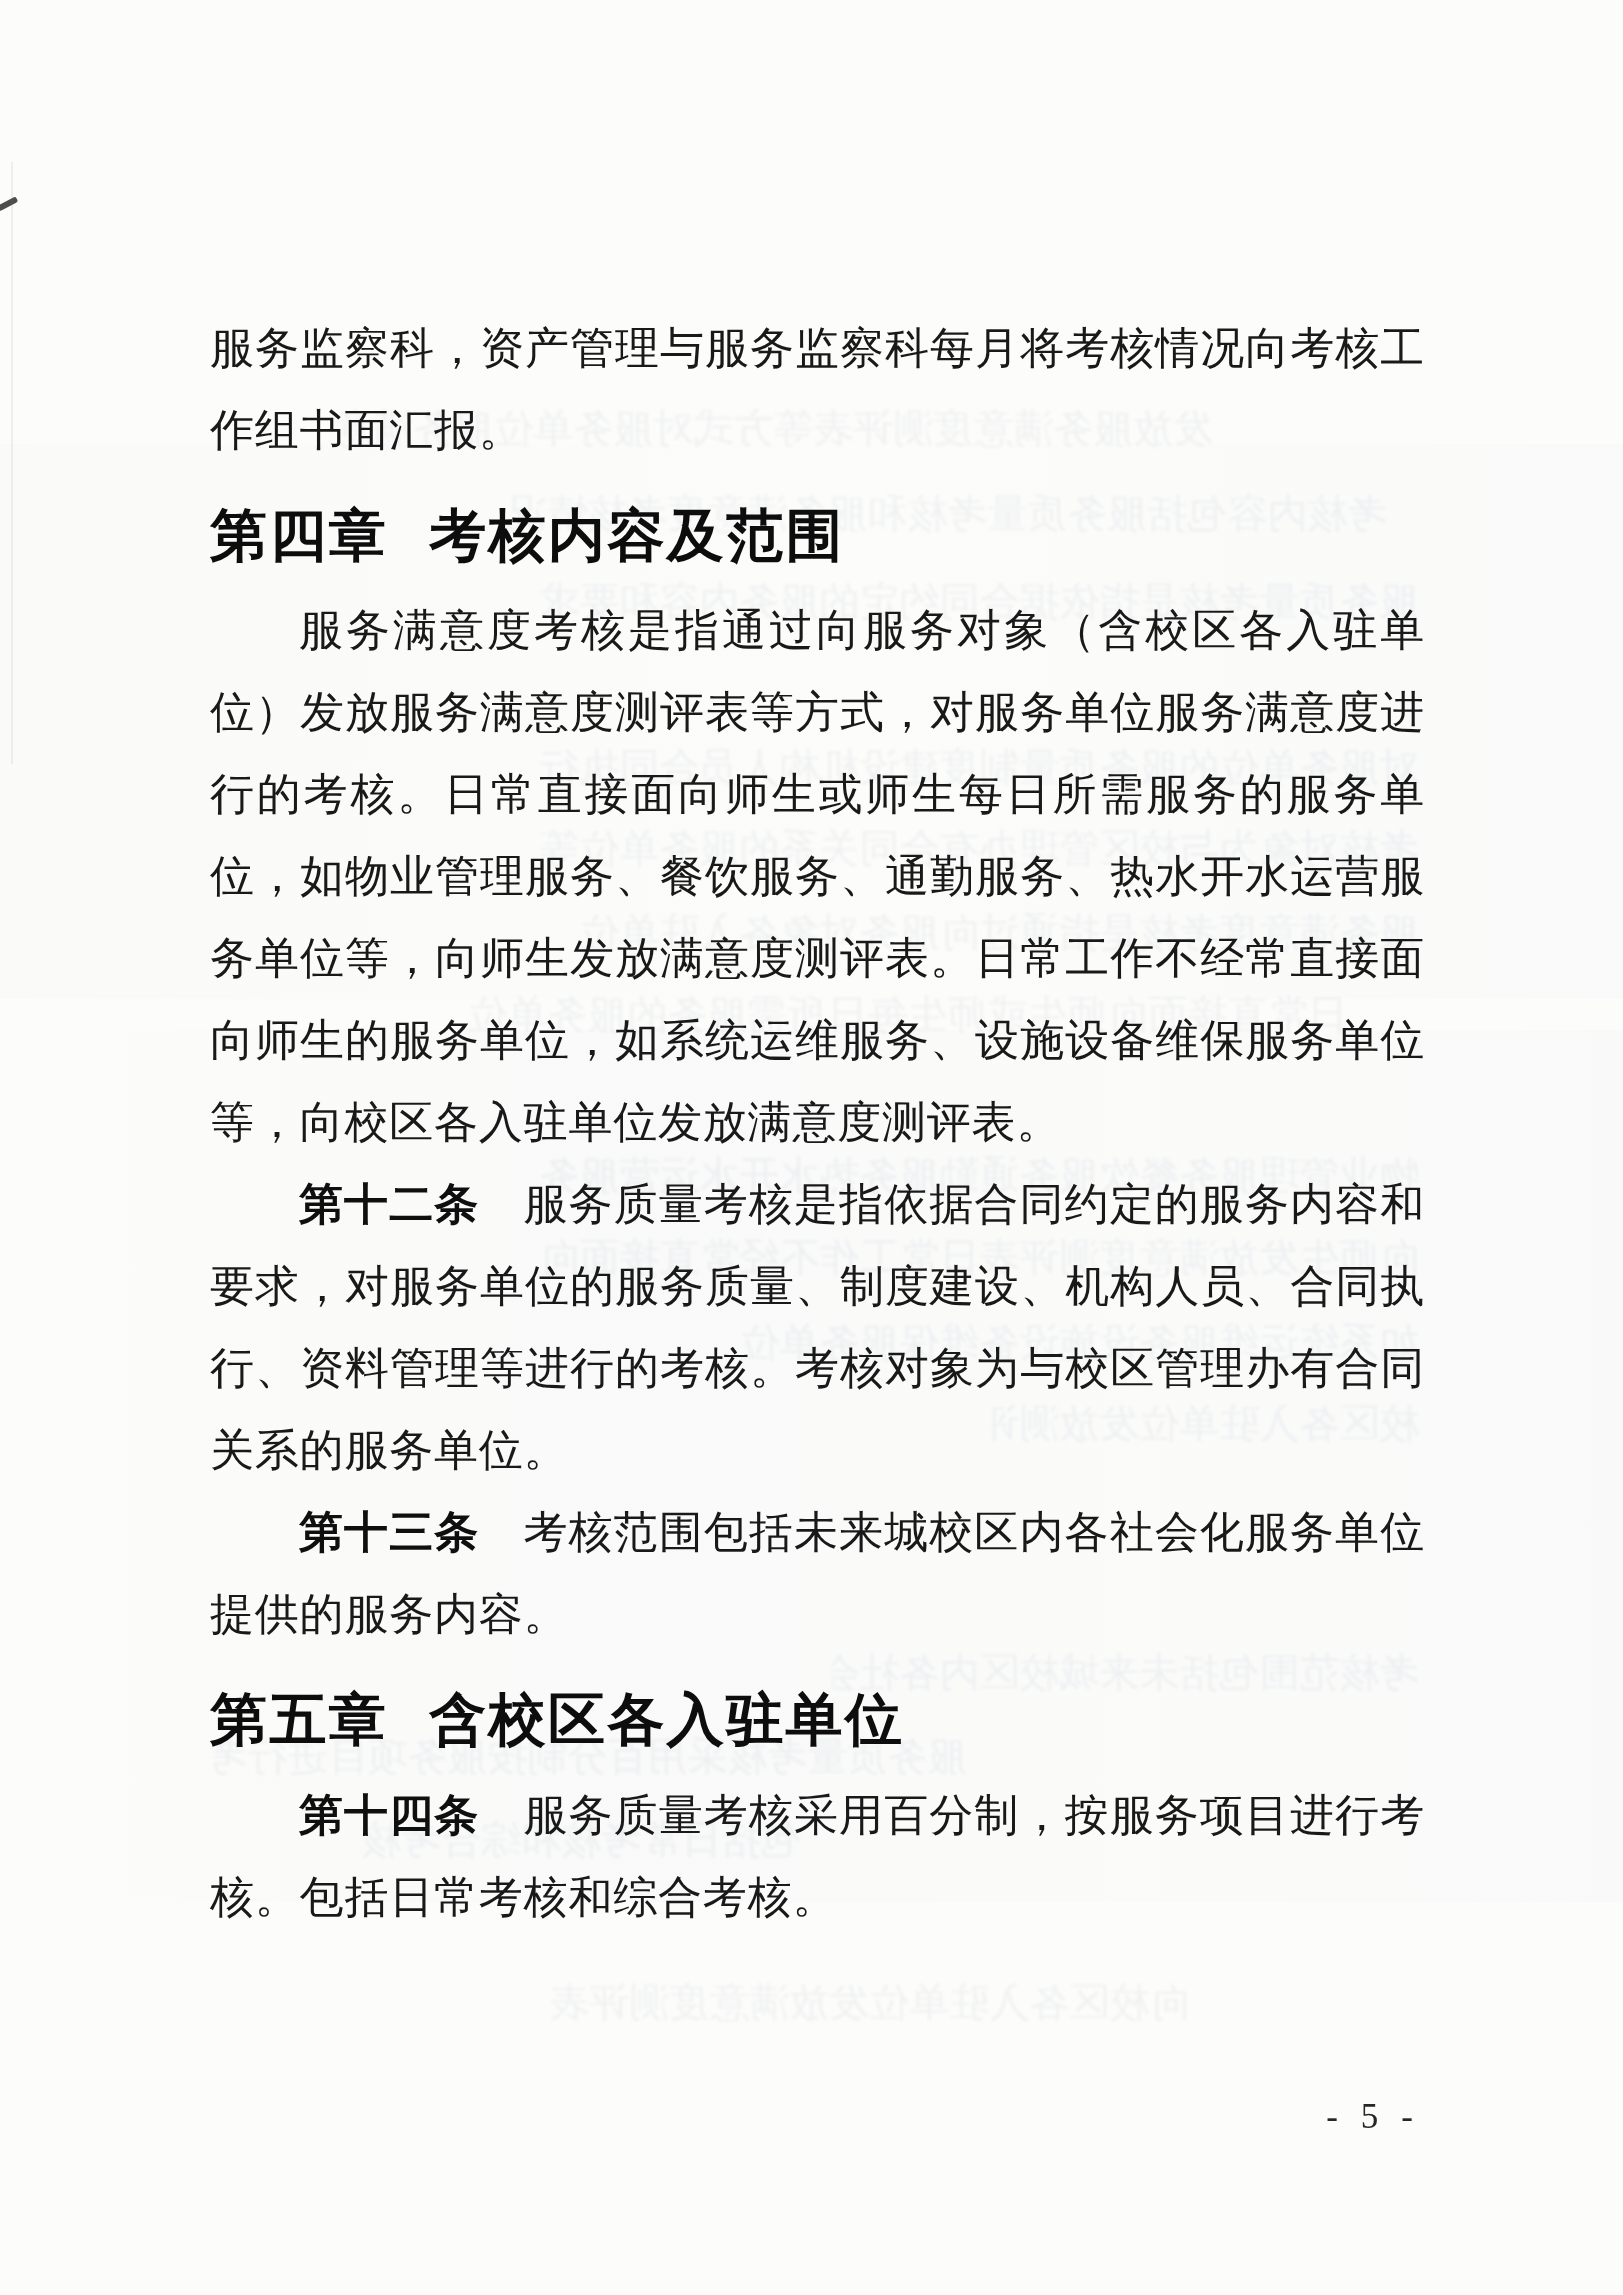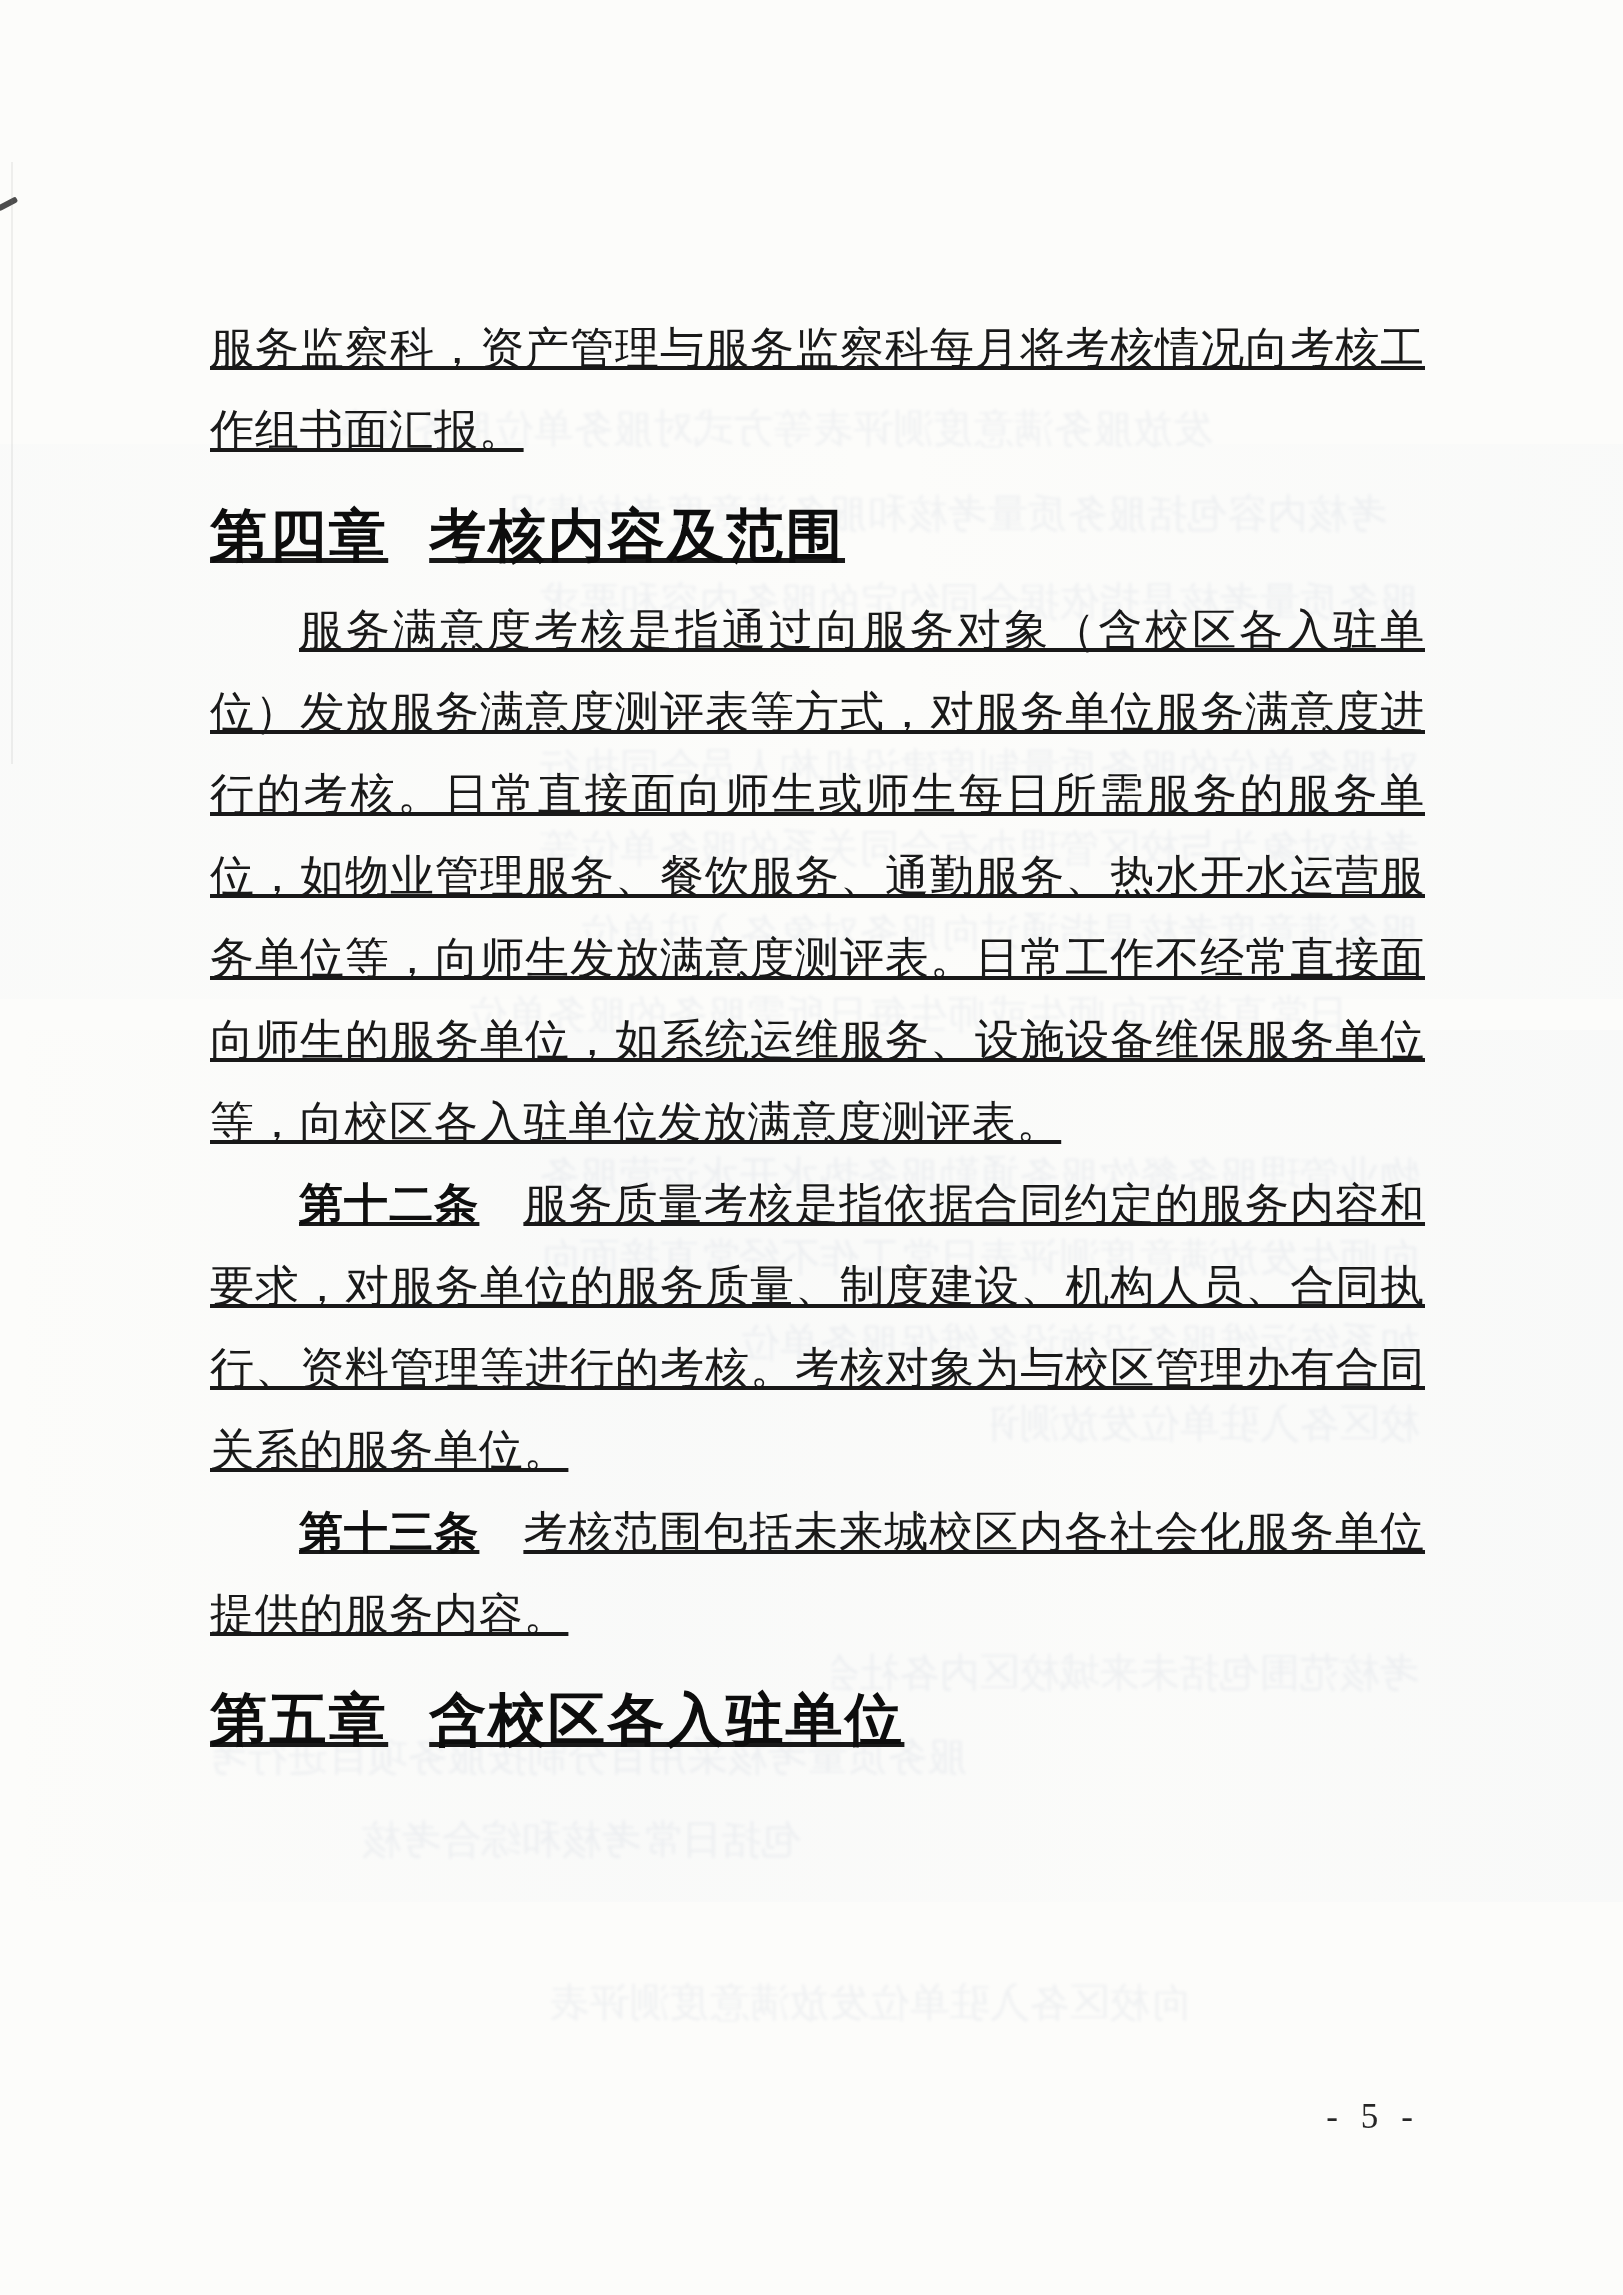--- a/index.html
+++ b/index.html
@@ -19,21 +19,20 @@
     background:linear-gradient(90deg, rgba(186,200,222,0.00) 0%, rgba(186,200,222,0.05) 40%, rgba(186,200,222,0.02) 70%, rgba(186,200,222,0.06) 100%); }
   .tint-b { left:0; top:444px; width:1623px; height:555px;
     background:linear-gradient(90deg, rgba(190,205,226,0.04) 0%, rgba(190,205,226,0.00) 55%, rgba(190,205,226,0.05) 100%); }
 
   
   .doc {
     position:absolute; left:210px; top:308px; width:1215px;
     font-size:44px; line-height:82px; letter-spacing:0.8px;
     color:#191919;
     text-align:justify;
-    text-decoration:underline;
   }
   .doc p { margin:0; }
   .doc p.indent { text-indent:89px; }
   .article-label { font-weight:bold; color:#0f0f0f; margin-right:44px; }
 
   h2.chapter {
     margin:22px 0 14.3px 0;
     text-align:left;
     font-family:"Liberation Sans","DejaVu Sans",sans-serif;
     font-weight:700;
@@ -112,19 +111,20 @@
 
 
     <p class="indent">服务满意度考核是指通过向服务对象（含校区各入驻单位）发放服务满意度测评表等方式，对服务单位服务满意度进行的考核。日常直接面向师生或师生每日所需服务的服务单位，如物业管理服务、餐饮服务、通勤服务、热水开水运营服务单位等，向师生发放满意度测评表。日常工作不经常直接面向师生的服务单位，如系统运维服务、设施设备维保服务单位等，向校区各入驻单位发放满意度测评表。</p>
 
     <p class="indent"><span class="article-label">第十二条</span><span>服务质量考核是指依据合同约定的服务内容和要求，对服务单位的服务质量、制度建设、机构人员、合同执行、资料管理等进行的考核。考核对象为与校区管理办有合同关系的服务单位。</span></p>
 
     <p class="indent"><span class="article-label">第十三条</span><span>考核范围包括未来城校区内各社会化服务单位提供的服务内容。</span></p>
 
     <h2 class="chapter"><span class="num">第五章</span><span>含校区各入驻单位</span></h2>
 
+    <p class="indent"><span class="article-label">第十四条</span><span>服务质量考核采用百分制，按服务项目进行考核。包括日常考核和综合考核。</span></p>
 
   </div>
 
   <div class="footer-page">- 5 -</div>
 
 </div>
 
 
 </body></html>

